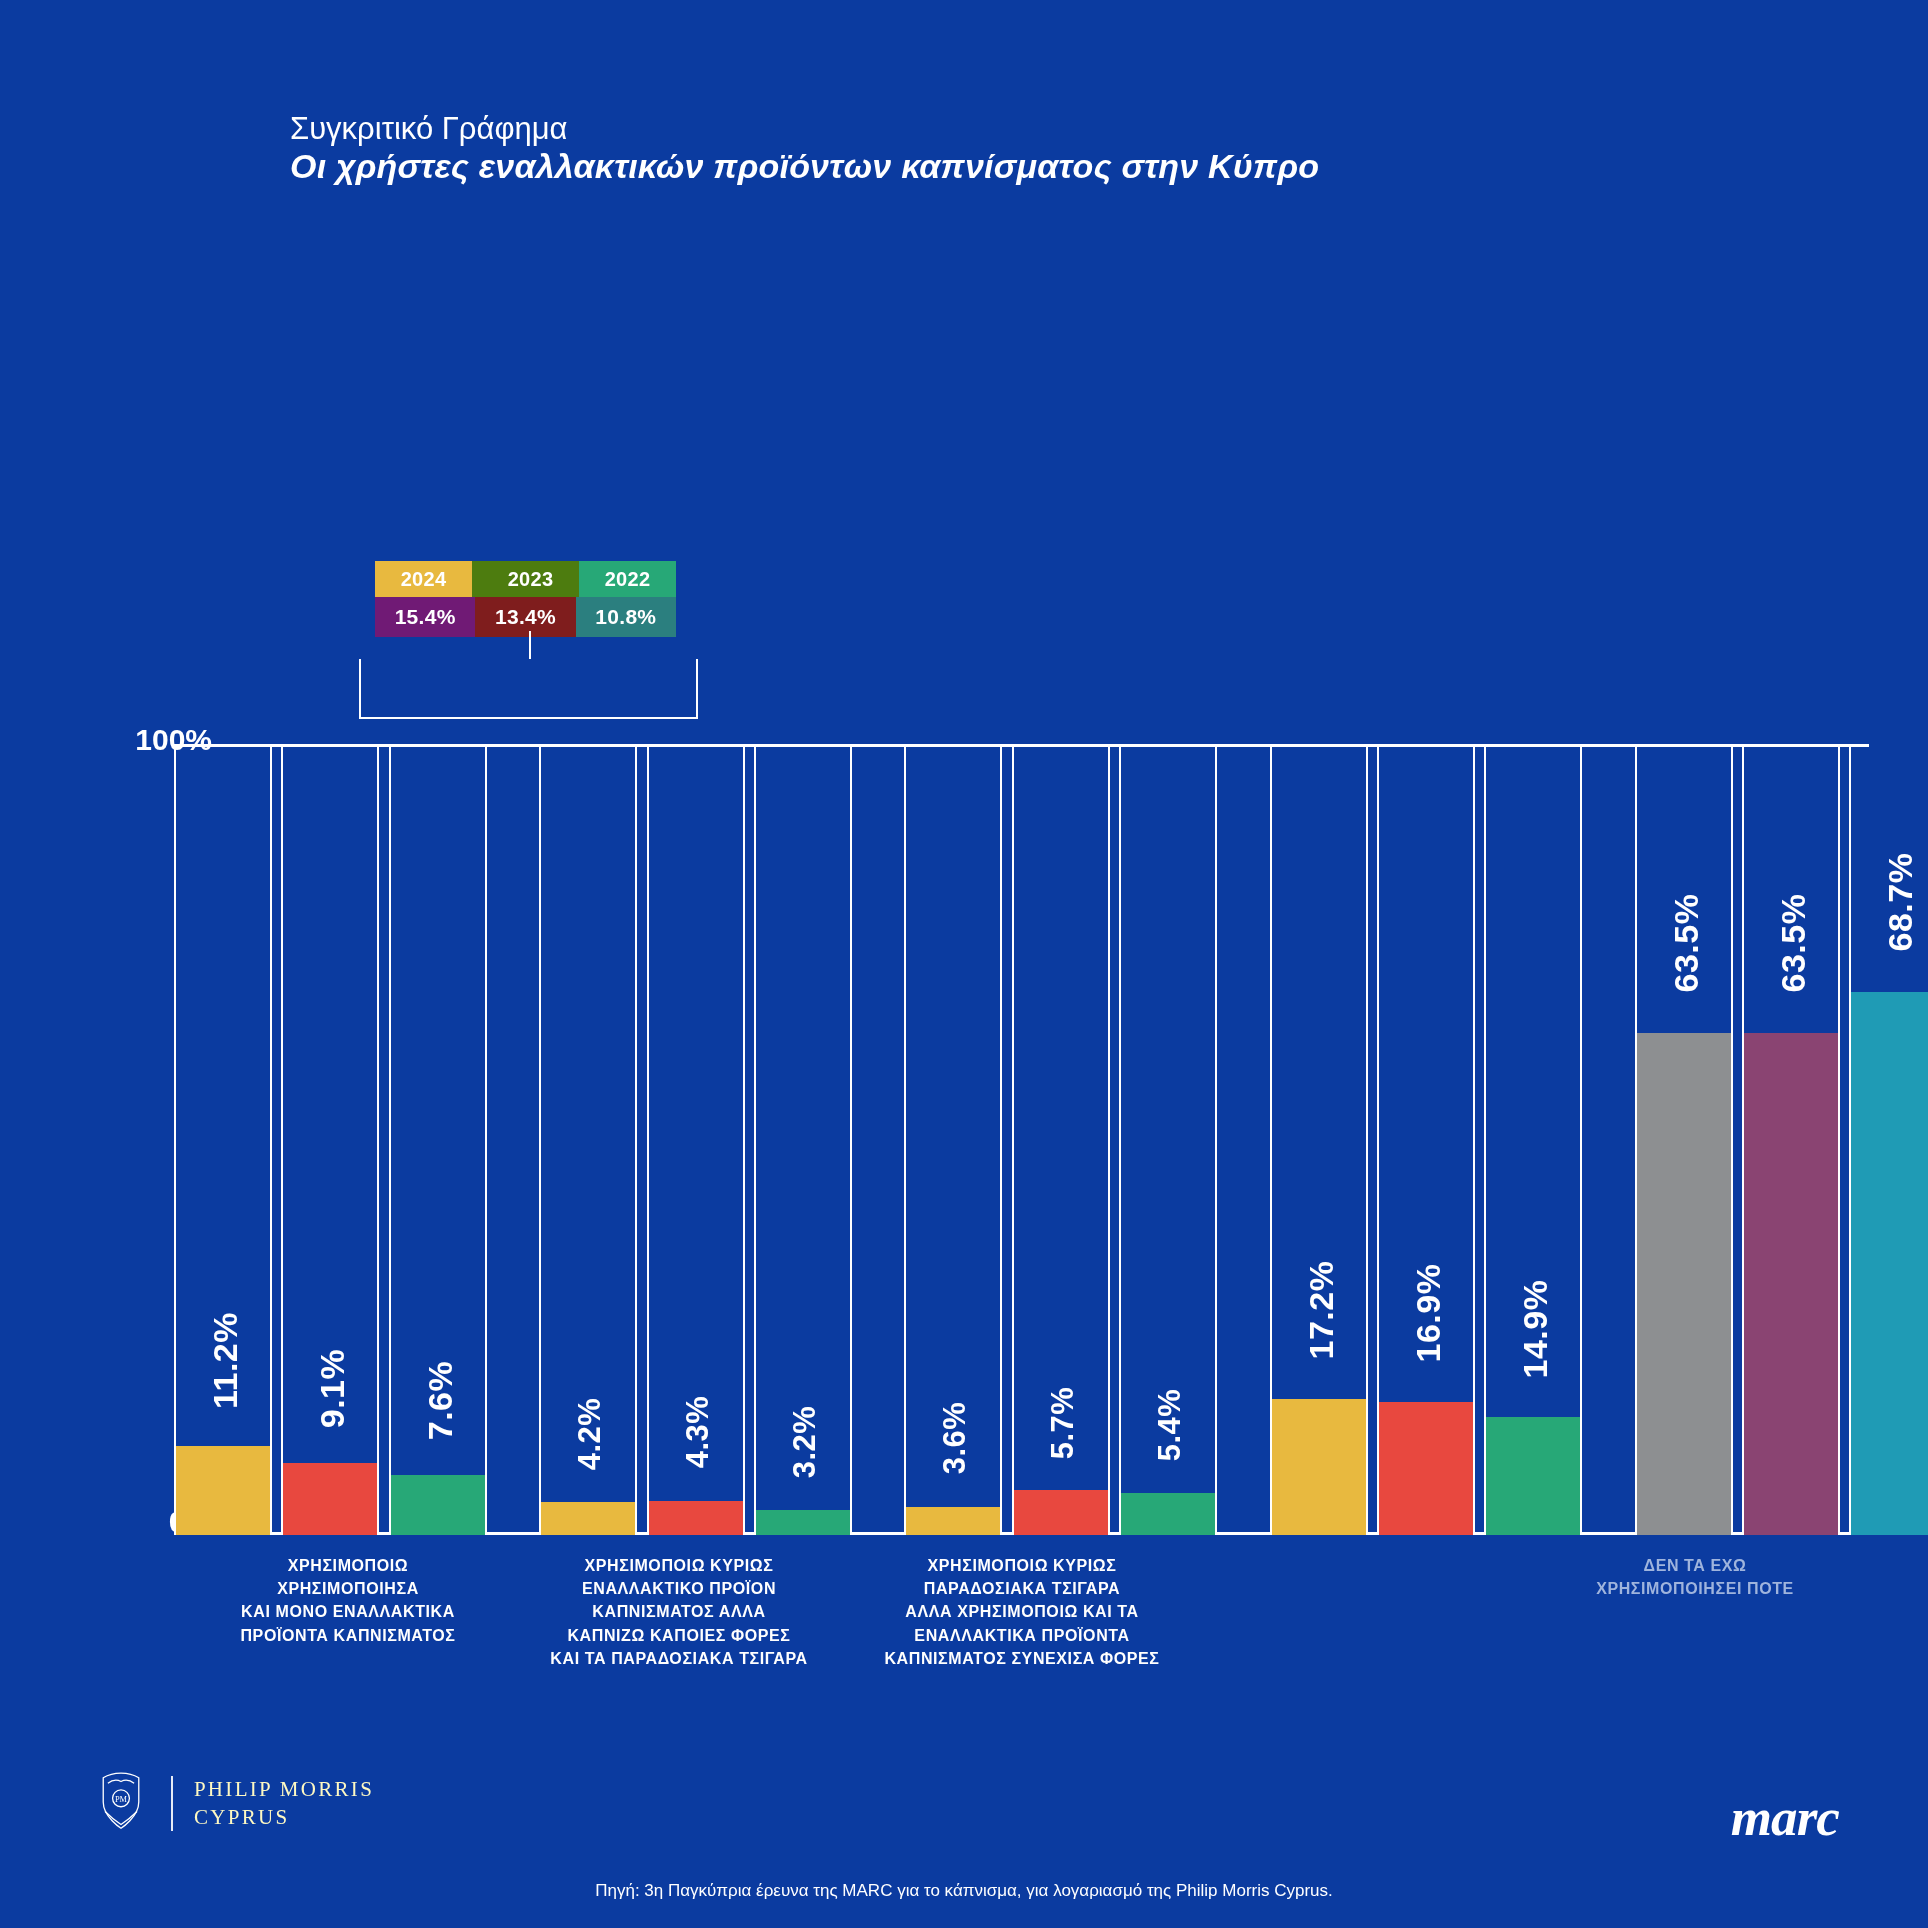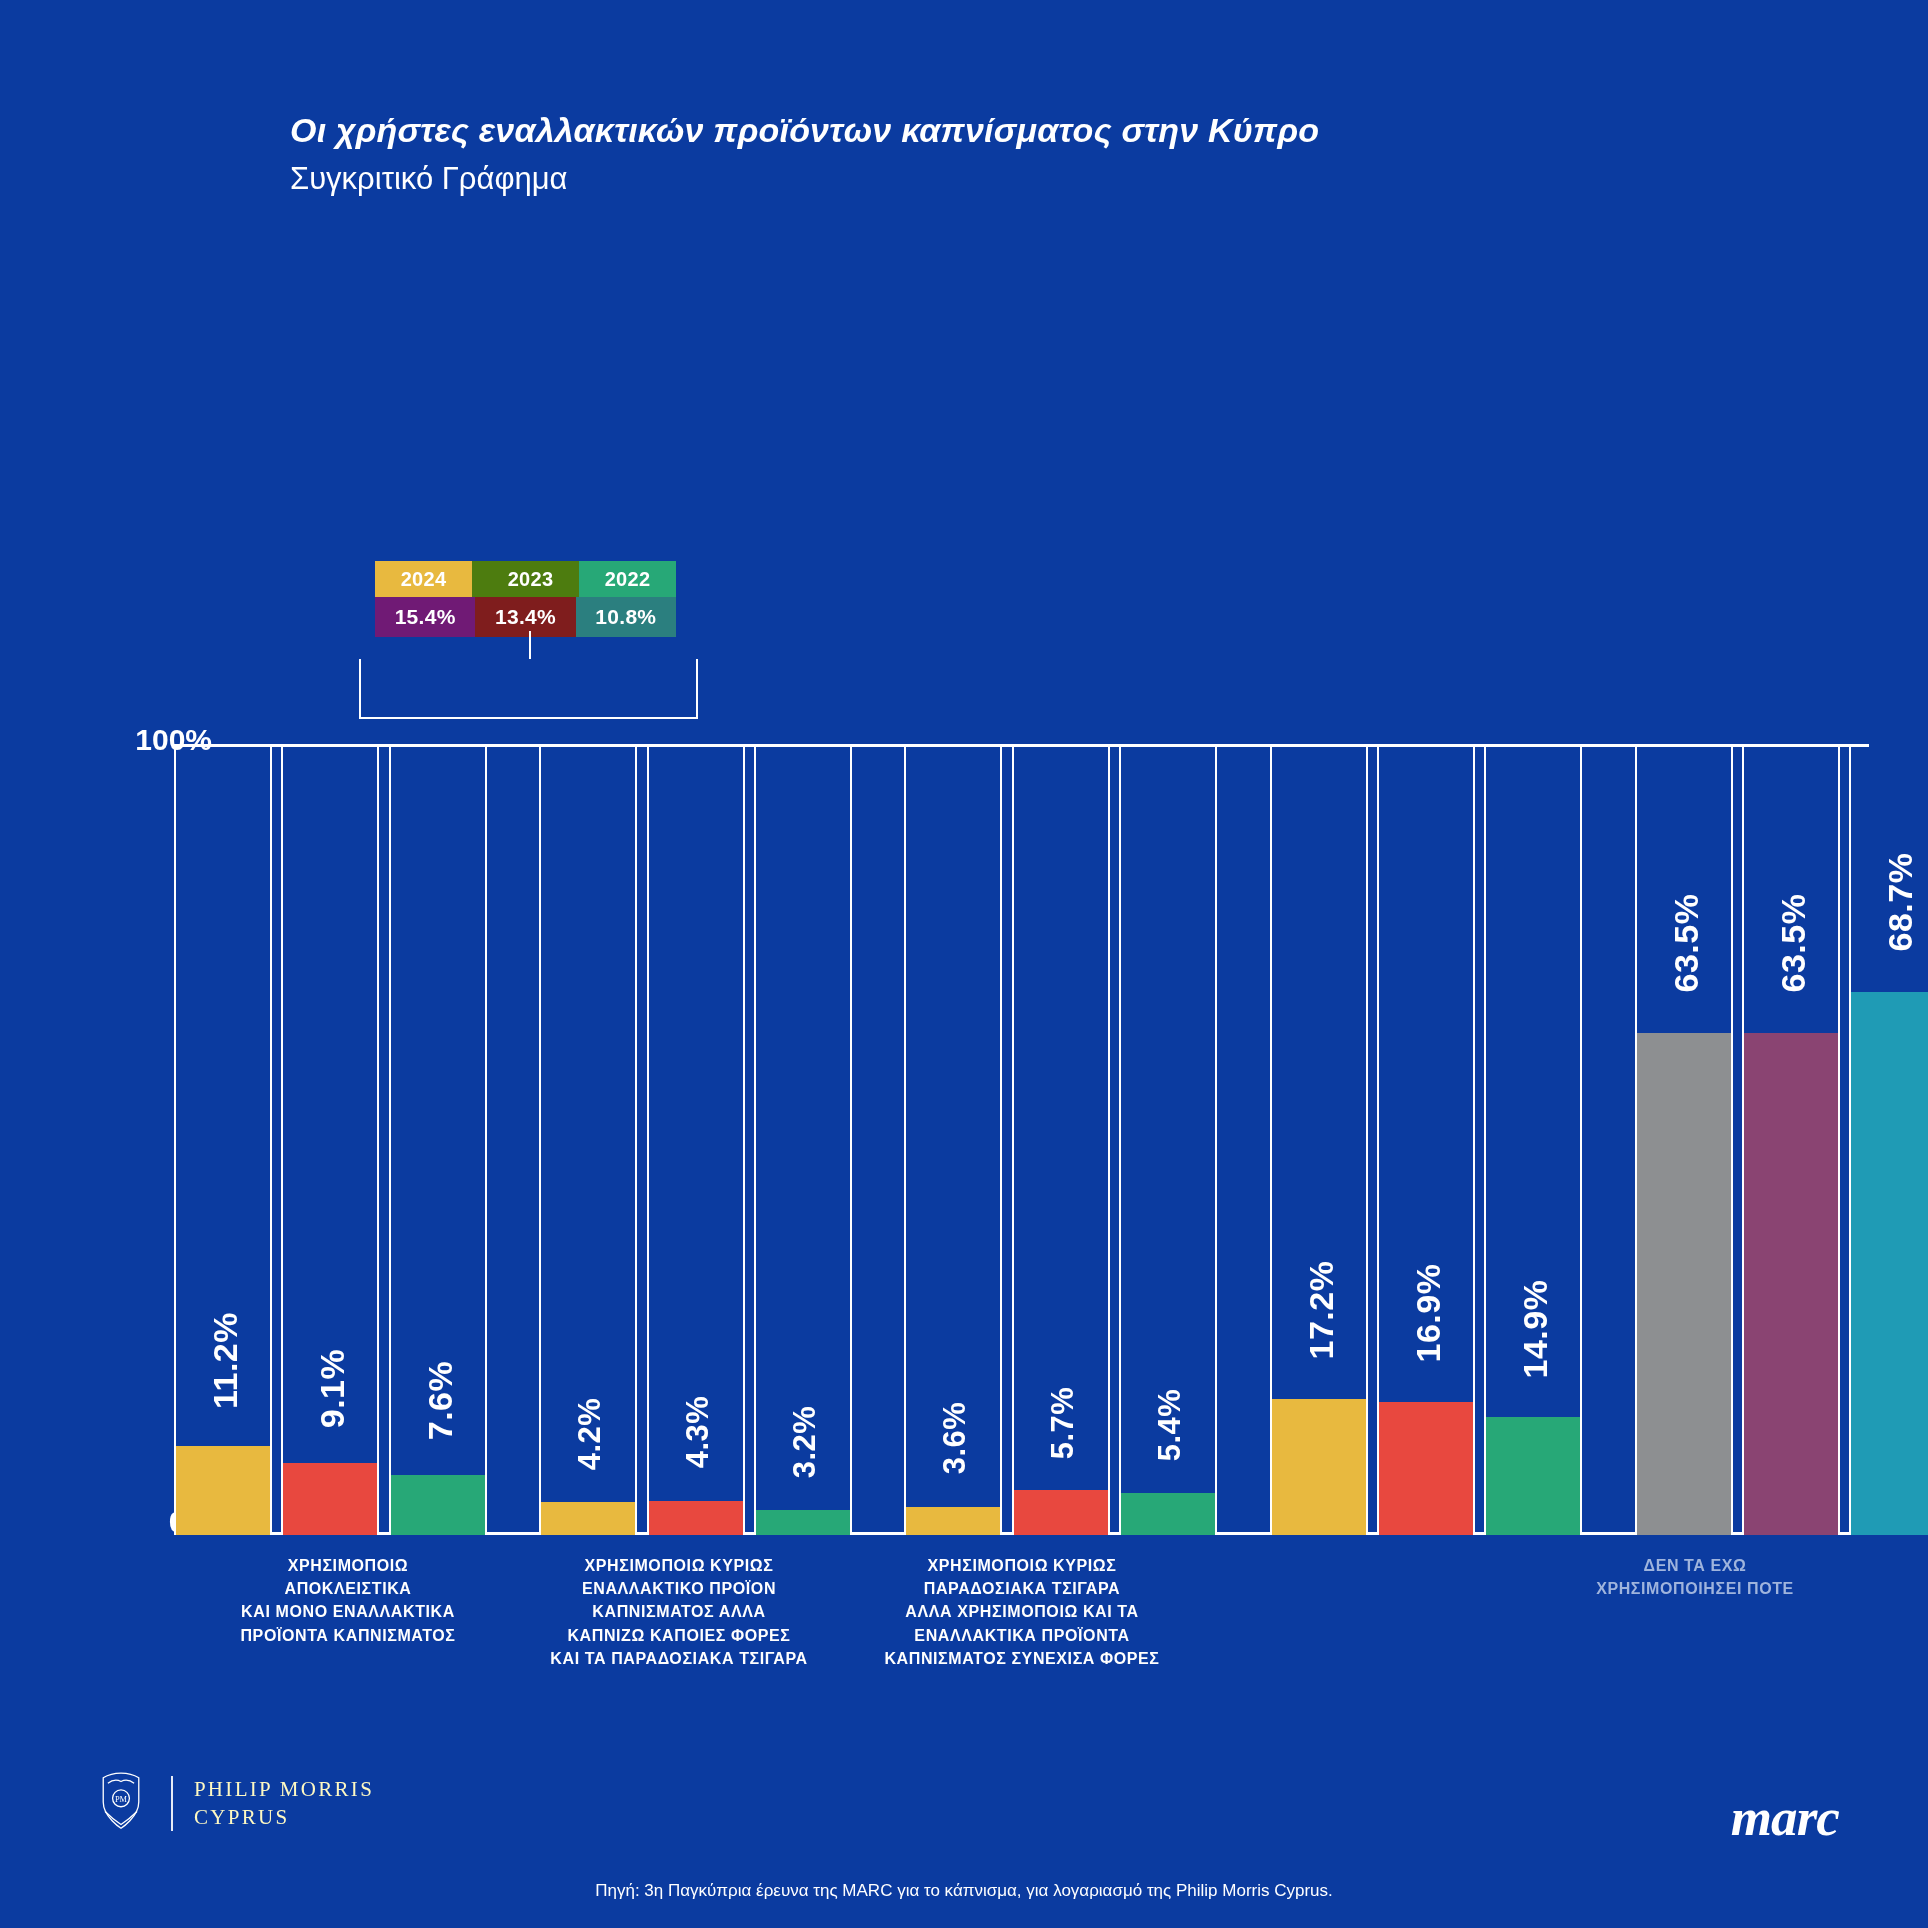--- a/index.html
+++ b/index.html
@@ -234,22 +234,22 @@
     top: 1881px;
     text-align: center;
     font-size: 17px;
     color: #ffffff;
   }
 </style>
 </head>
 <body>
 
 <div id="header">
+  <div id="subtitle">Συγκριτικό Γράφημα</div>
   <div id="title">Οι χρήστες εναλλακτικών προϊόντων καπνίσματος στην Κύπρο</div>
-  <div id="subtitle">Συγκριτικό Γράφημα</div>
 </div>
 
 <div id="callout">
   <div class="legend-row">
     <div class="legend-cell legend-year y2024">2024</div>
     <div class="legend-cell legend-year y2023">2023</div>
     <div class="legend-cell legend-year y2022">2022</div>
   </div>
   <div class="legend-row">
     <div class="legend-cell legend-val y2024">15.4%</div>
@@ -349,21 +349,21 @@
           <div class="bar-label" style="bottom:613px;">68.7%</div>
         </div>
       </div>
     </div>
   </div>
 </div>
 
 <div id="cats">
   <div class="cat" style="left:0px;width:348px;">
     <div>ΧΡΗΣΙΜΟΠΟΙΩ</div>
-    <div>ΑΠΟΚΛΕΙΣΤΙΚΑ</div>
+    <div>ΧΡΗΣΙΜΟΠΟΙΗΣΑ</div>
     <div>ΚΑΙ ΜΟΝΟ ΕΝΑΛΛΑΚΤΙΚΑ</div>
     <div>ΠΡΟΪΟΝΤΑ ΚΑΠΝΙΣΜΑΤΟΣ</div>
   </div>
   <div class="cat" style="left:331px;width:348px;">
     <div>ΧΡΗΣΙΜΟΠΟΙΩ ΚΥΡΙΩΣ</div>
     <div>ΕΝΑΛΛΑΚΤΙΚΟ ΠΡΟΪΟΝ</div>
     <div>ΚΑΠΝΙΣΜΑΤΟΣ ΑΛΛΑ</div>
     <div>ΚΑΠΝΙΖΩ ΚΑΠΟΙΕΣ ΦΟΡΕΣ</div>
     <div>ΚΑΙ ΤΑ ΠΑΡΑΔΟΣΙΑΚΑ ΤΣΙΓΑΡΑ</div>
   </div>

